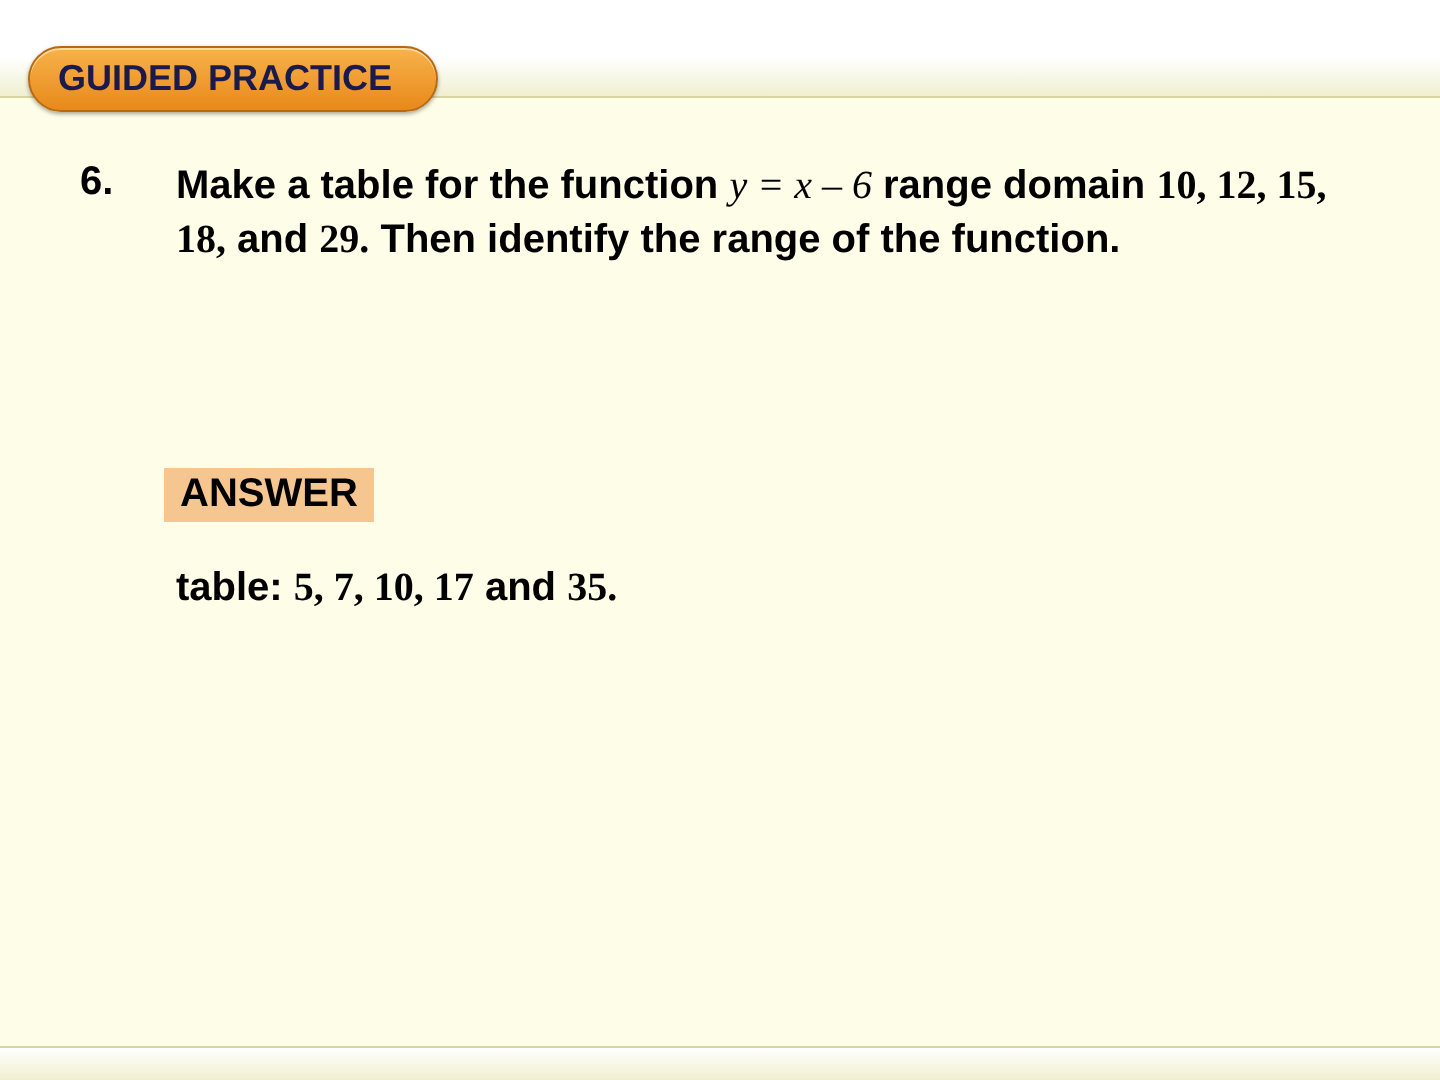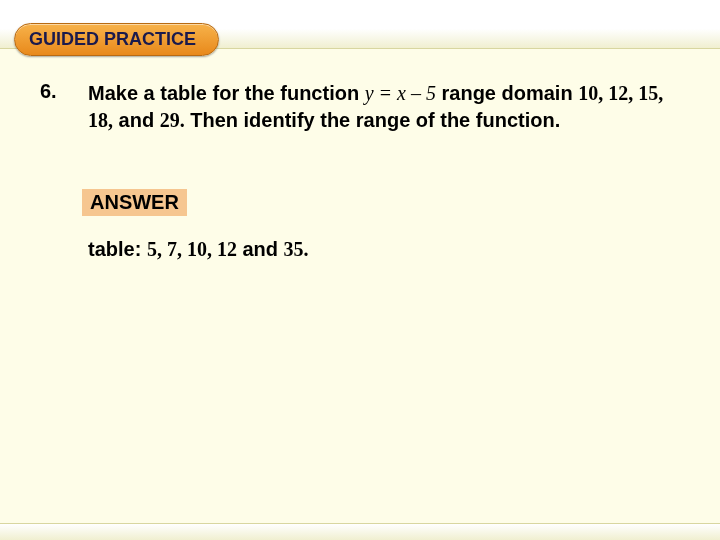--- a/index.html
+++ b/index.html
@@ -35,21 +35,21 @@
   .num{
     width:48px;flex:0 0 48px;
     font-weight:700;font-size:20px;
   }
   .qtext{
     font-size:20px;font-weight:700;line-height:1.35;
   }
   .fn{font-style:italic;font-family:"Times New Roman",serif;font-weight:400}
   .nums{font-family:"Times New Roman",serif;font-weight:700}
   .ans-label{
-    margin-top:55px;margin-left:42px;
+    margin-top:100px;margin-left:42px;
     display:inline-block;
     background:#f6c690;
     padding:2px 8px;
     font-weight:700;font-size:20px;
     color:#000;
   }
   .ans-text{
     margin-top:22px;margin-left:48px;
     font-size:20px;font-weight:700;
   }
@@ -63,24 +63,24 @@
 <body>
 
 <div class="top-bar">
   <div class="pill">GUIDED PRACTICE</div>
 </div>
 
 <div class="content">
   <div class="qrow">
     <div class="num">6.</div>
     <div class="qtext">
-      <span>Make a table for the function </span><span class="fn">y = x – 5</span><span> range domain </span><span class="nums">10, 12, 15, 18,</span><span> and </span><span class="nums">29.</span><span> Then identify the range of the function.</span>
+      <span>Make a table for the function </span><span class="fn">y = x – 6</span><span> range domain </span><span class="nums">10, 12, 15, 18,</span><span> and </span><span class="nums">29.</span><span> Then identify the range of the function.</span>
     </div>
   </div>
 
   <div class="ans-label">ANSWER</div>
 
   <div class="ans-text">
-    <span>table: </span><span class="nums">5, 7, 10, 12</span><span> and </span><span class="nums">35.</span>
+    <span>table: </span><span class="nums">5, 7, 10, 17</span><span> and </span><span class="nums">35.</span>
   </div>
 </div>
 
 <div class="bottom-bar"></div>
 
 </body></html>

